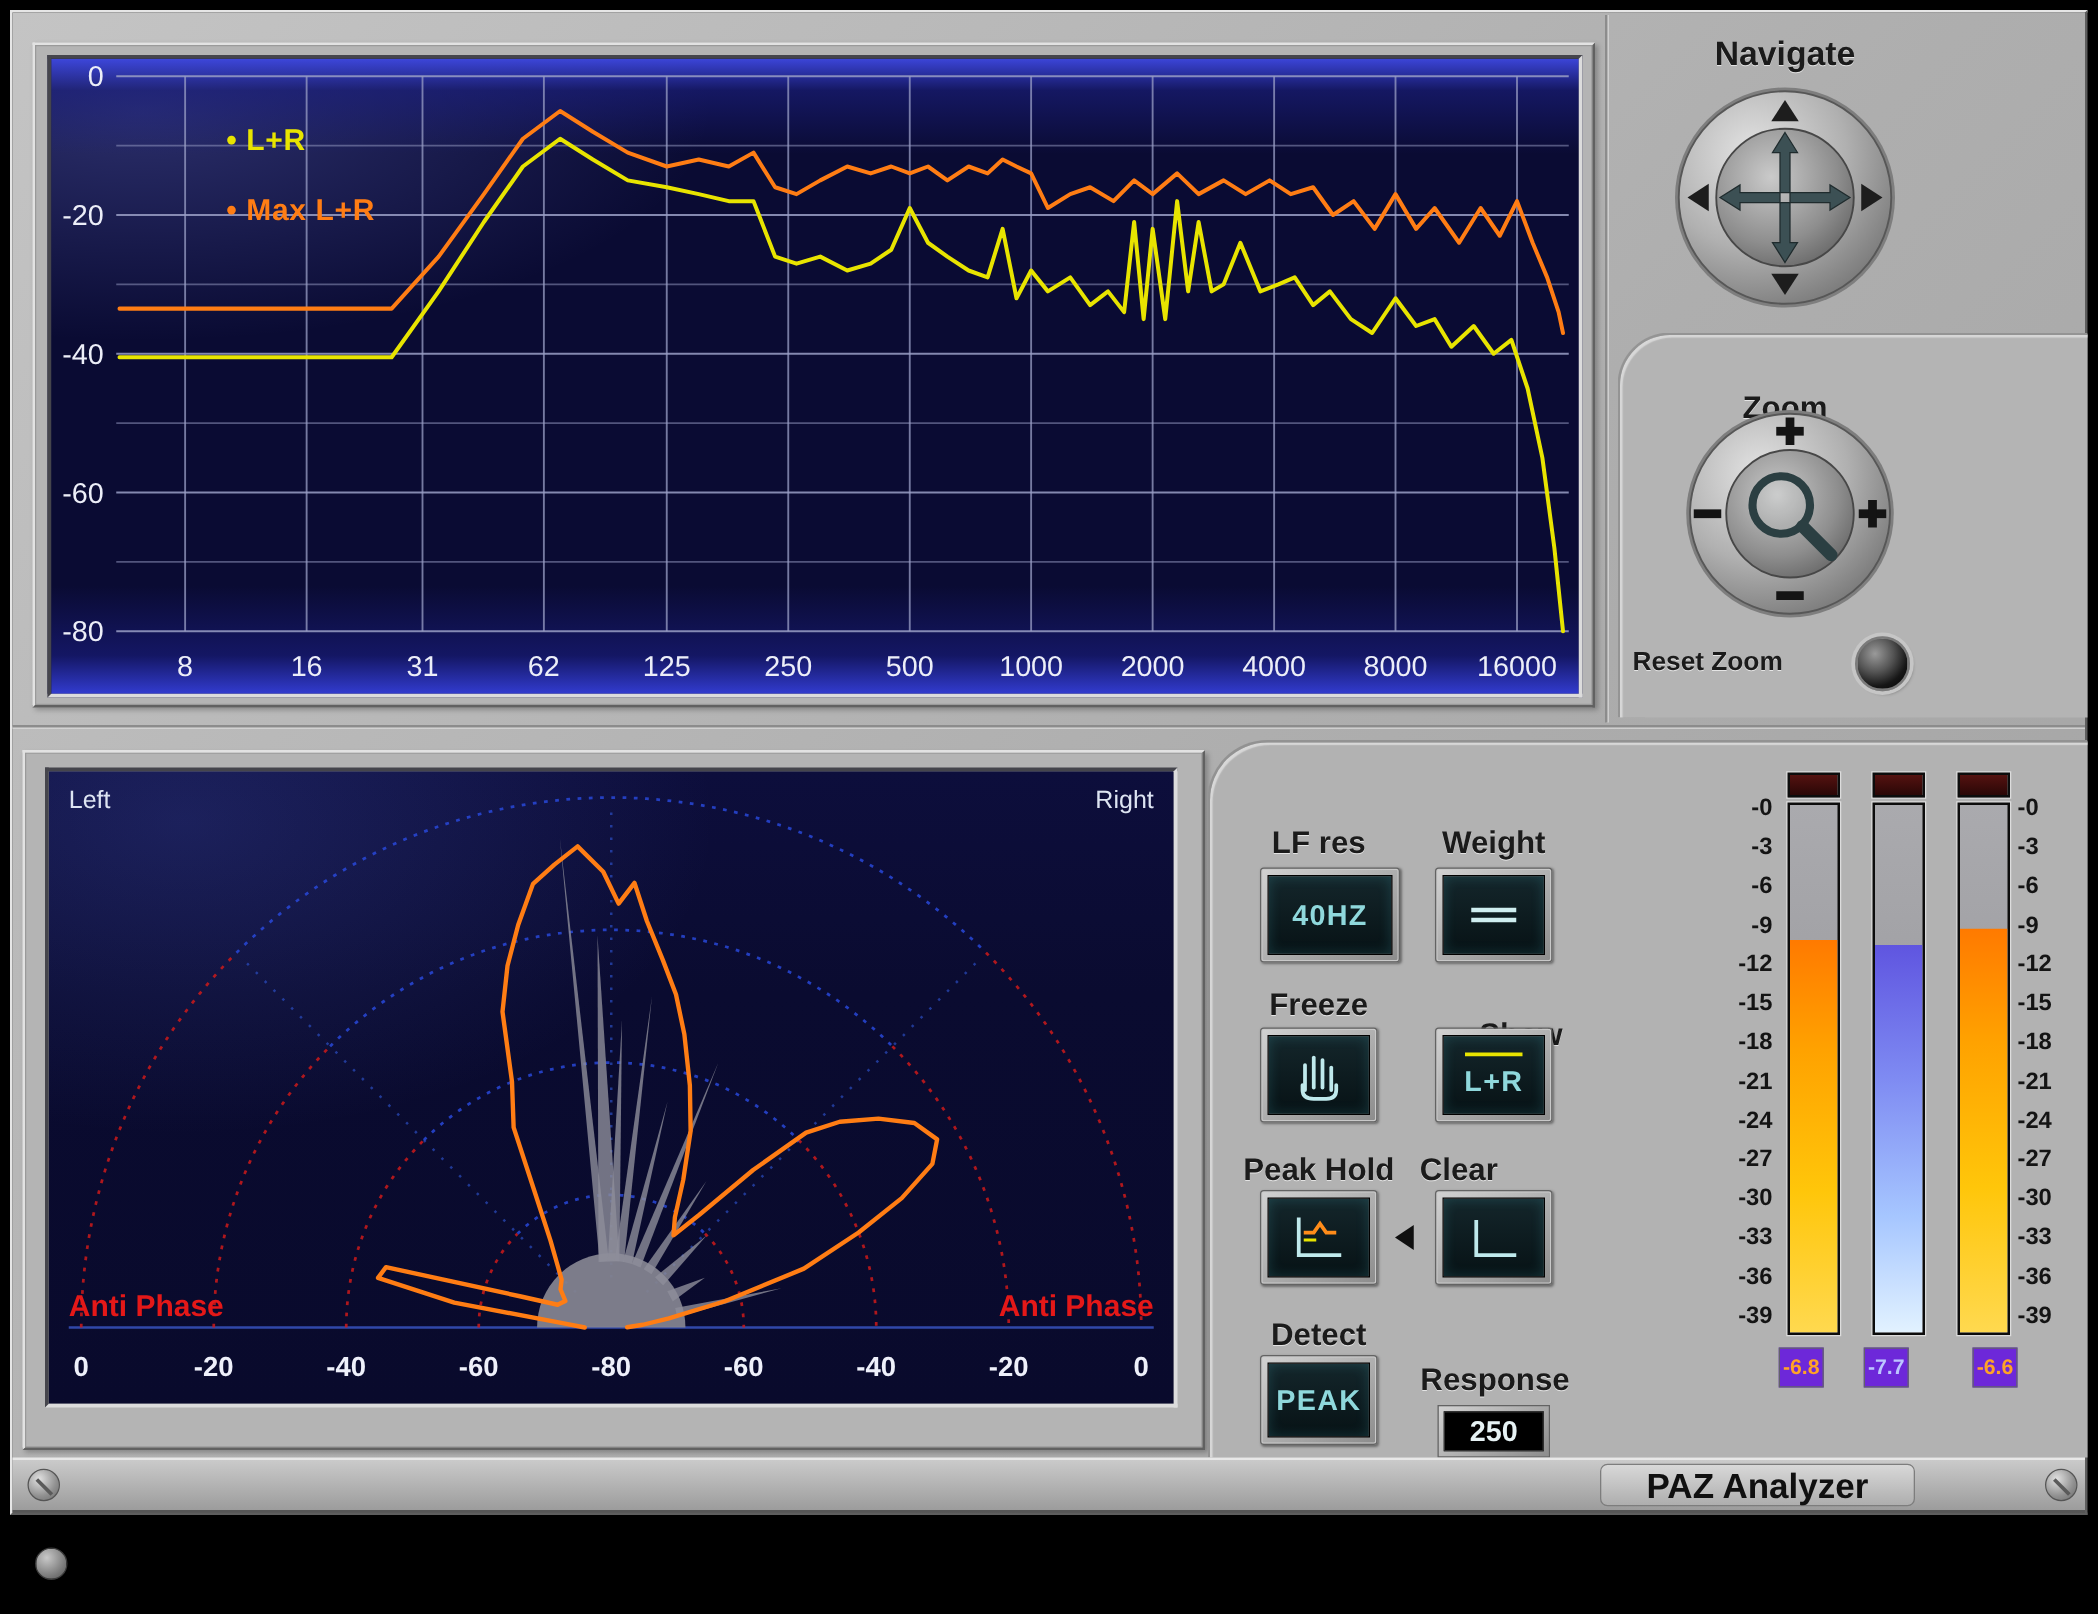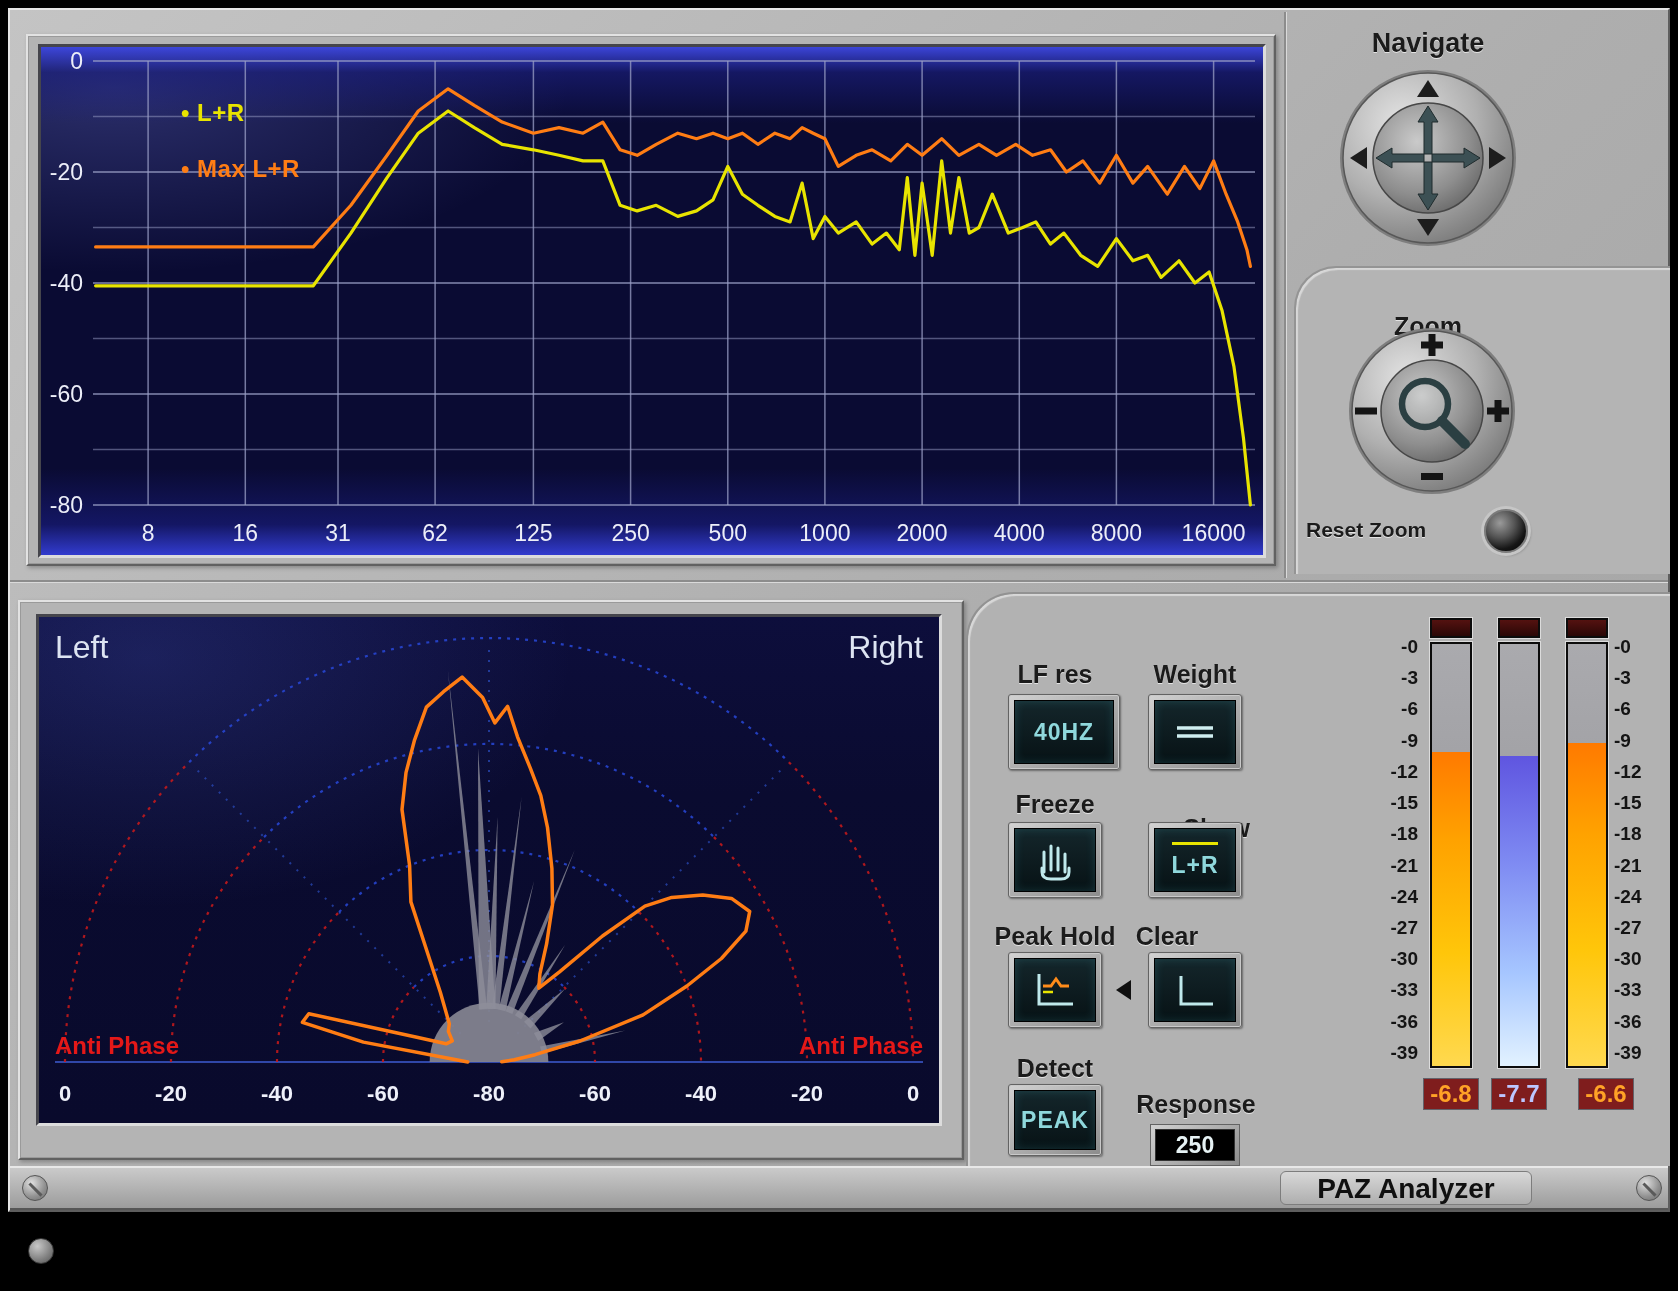--- a/index.html
+++ b/index.html
@@ -42,21 +42,21 @@
   #reset-button{ position:absolute; left:1484px; top:509px; width:44px; height:44px; border-radius:50%;
                  background:radial-gradient(circle at 35% 30%, #9a9a9a 0%, #555 38%, #161616 68%, #000 100%);
                  border:2px solid #7b7b7b; box-shadow:0 0 0 3px #c6c6c6, 2px 2px 3px rgba(0,0,0,.4); cursor:pointer; }
 
   #polar-bezel { left:18px; top:600px; width:946px; height:560px; }
   #polar-screen{ left:36px; top:614px; width:906px; height:512px;
     background:
       radial-gradient(ellipse at 12% 8%, rgba(90,110,230,.2), transparent 38%),
       linear-gradient(180deg,#0d0e3c,#0a0b30 35%,#090a2c); }
   #polar-svg { position:absolute; left:0; top:0; width:900px; height:506px; }
-  .polar-corner { position:absolute; font-size:32px; color:#dde4f2; }
+  .polar-corner { position:absolute; font-size:20px; color:#dde4f2; }
   .polar-anti   { position:absolute; font-size:24px; font-weight:bold; color:#e41818; }
 
   #control-panel { position:absolute; left:966px; top:592px; width:704px; height:574px;
                    background:#b2b2b2; border-radius:48px 0 0 0;
                    border-top:2px solid #929292; border-left:2px solid #929292;
                    box-shadow:inset 2px 2px 1px #d8d8d8; }
 
   .ctl-label { position:absolute; text-align:center; font-size:25px; }
   .btn-outer { position:absolute; background:linear-gradient(145deg,#d2d2d2,#8c8c8c);
                border:1px solid #636363; padding:5px; border-radius:3px;
@@ -87,23 +87,23 @@
   .clip-cap { position:absolute; top:618px; width:42px; height:20px;
               background:linear-gradient(180deg,#541210,#2a0706);
               border:2px solid #0c0c0c; box-shadow:0 0 0 1px #dcdcdc; cursor:pointer; }
   .meter { position:absolute; top:642px; width:42px; height:426px;
            border:2px solid #0c0c0c; background:linear-gradient(180deg,#aaaaae,#8e8e92);
            box-shadow:0 0 0 1px #dcdcdc; overflow:hidden; }
   .meter-fill { position:absolute; left:0; right:0; bottom:0; }
   .grad-amber { background:linear-gradient(180deg,#ff7a00 0%,#ffa200 28%,#ffc60a 64%,#ffd94f 100%); }
   .grad-blue  { background:linear-gradient(180deg,#5f55e0 0%,#7e8af2 34%,#a6c6ff 70%,#e2f2ff 100%); }
 
-  .readout { position:absolute; top:1078px; width:56px; height:32px; background:#7f1d1d;
+  .readout { position:absolute; top:1078px; width:36px; height:32px; background:#6d28d9;
              border:1px solid #62626a; text-align:center; line-height:30px;
-             font-size:24px; font-weight:bold; cursor:pointer; }
+             font-size:17px; font-weight:bold; cursor:pointer; }
   .pal-amber { color:#ffa226; } .pal-blue { color:#bcc6ff; }
 
   #groove-h { position:absolute; left:10px; top:580px; width:1658px; height:2px; background:#8c8c8c; box-shadow:0 1px 0 #dadada; }
   #groove-v { position:absolute; left:1284px; top:12px; width:2px; height:566px; background:#8c8c8c; box-shadow:1px 0 0 #dadada; }
 
   #bottom-bar { position:absolute; left:10px; top:1166px; width:1658px; height:44px;
                 background:linear-gradient(180deg,#cacaca,#9c9c9c);
                 border-top:2px solid #e8e8e8; border-bottom:2px solid #565656; }
   #title-tab { position:absolute; left:1280px; top:1171px; width:252px; height:34px;
                line-height:34px; text-align:center; font-size:28px; font-weight:bold; color:#101010;

